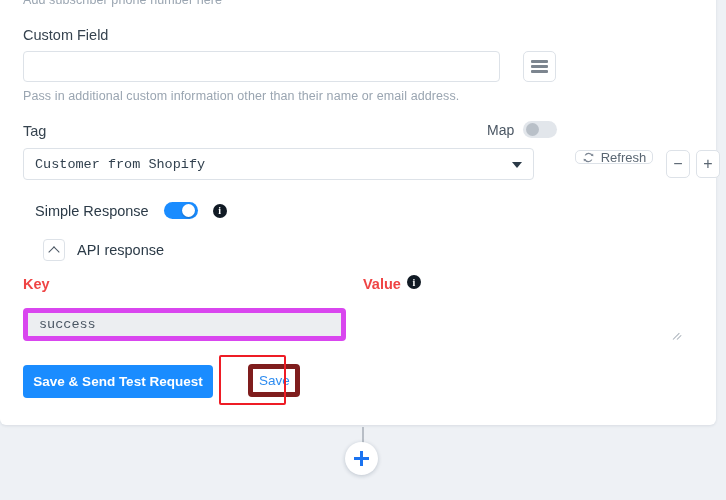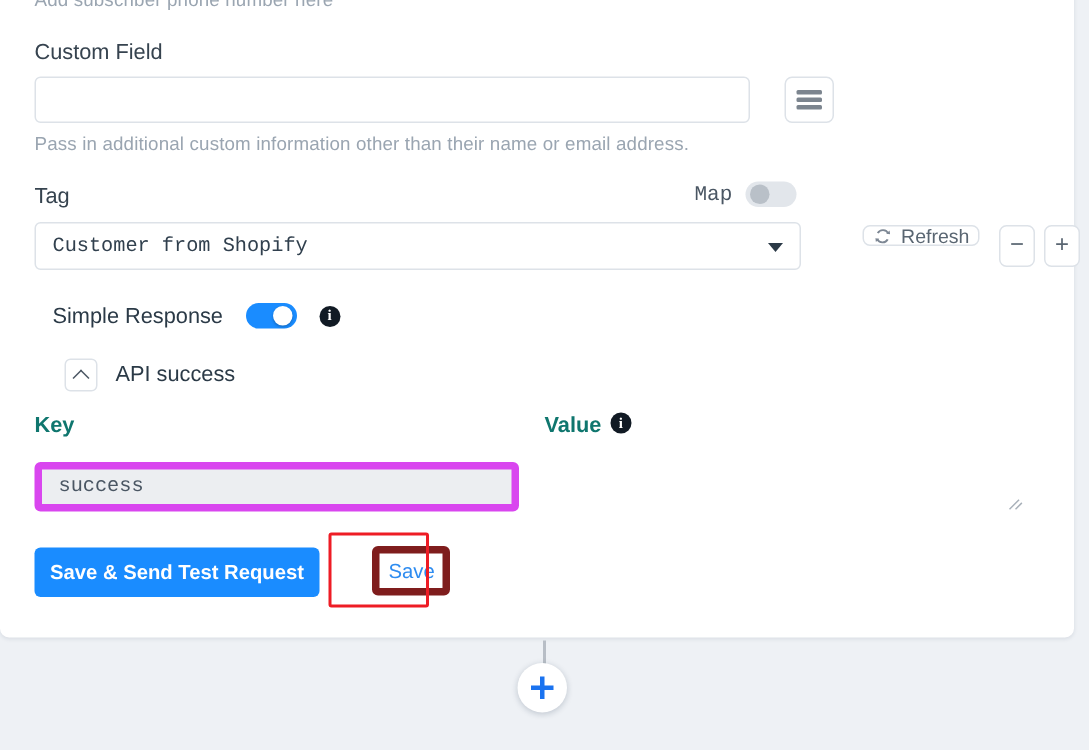--- a/index.html
+++ b/index.html
@@ -43,21 +43,21 @@
     font-size: 12.5px;
     line-height: 15px;
     letter-spacing: .1px;
   }
   .field-label {
     color: #36434f;
     font-size: 14.5px;
     line-height: 18px;
   }
   .bold-head {
-    color: #0f766e;
+    color: #ef4444;
     font-size: 14.5px;
     font-weight: bold;
     line-height: 18px;
   }
 
   
   .text-input {
     box-sizing: border-box;
     border: 1px solid #dde2e8;
     border-radius: 4px;
@@ -111,26 +111,25 @@
     border-radius: 1px;
   }
 
   .hint-custom { position: absolute; left: 0; top: 99px; }
 
   
   .lbl-tag { position: absolute; left: 0; top: 132px; }
 
   .map-wrap {
     position: absolute;
-    left: 440px;
+    left: 464px;
     top: 131px;
     display: flex;
     align-items: center;
     gap: 9px;
-    font-family: Liberation Mono, monospace;
   }
   .map-label { color: #4a5663; font-size: 14px; }
 
   .toggle {
     position: relative;
     width: 34px;
     height: 17px;
     border-radius: 9px;
     cursor: pointer;
     flex: none;
@@ -435,21 +434,21 @@
       <span class="toggle on">
           <span class="knob"></span>
         </span>
       <span class="info-icon">i</span>
     </div>
 
     <div class="api-row">
       <button class="chev-btn">
         <span class="chev"></span>
       </button>
-      <span class="api-title">API success</span>
+      <span class="api-title">API response</span>
     </div>
 
     <div class="bold-head lbl-key">Key</div>
 
     <div class="lbl-value">
       <span class="bold-head">Value</span>
       <span class="info-icon">i</span>
     </div>
 
     <input class="text-input key-input" type="text" readonly="" value="success" style="">

